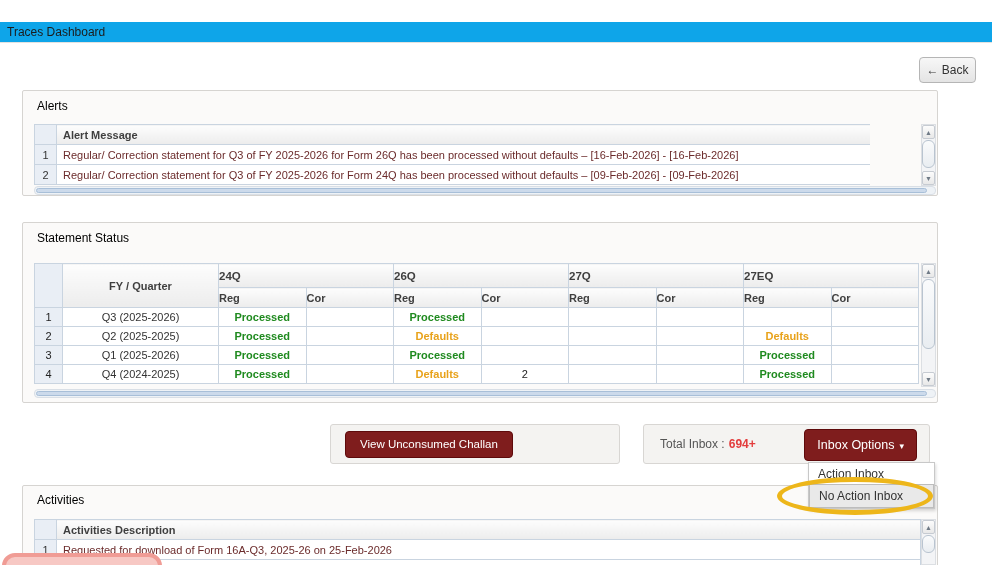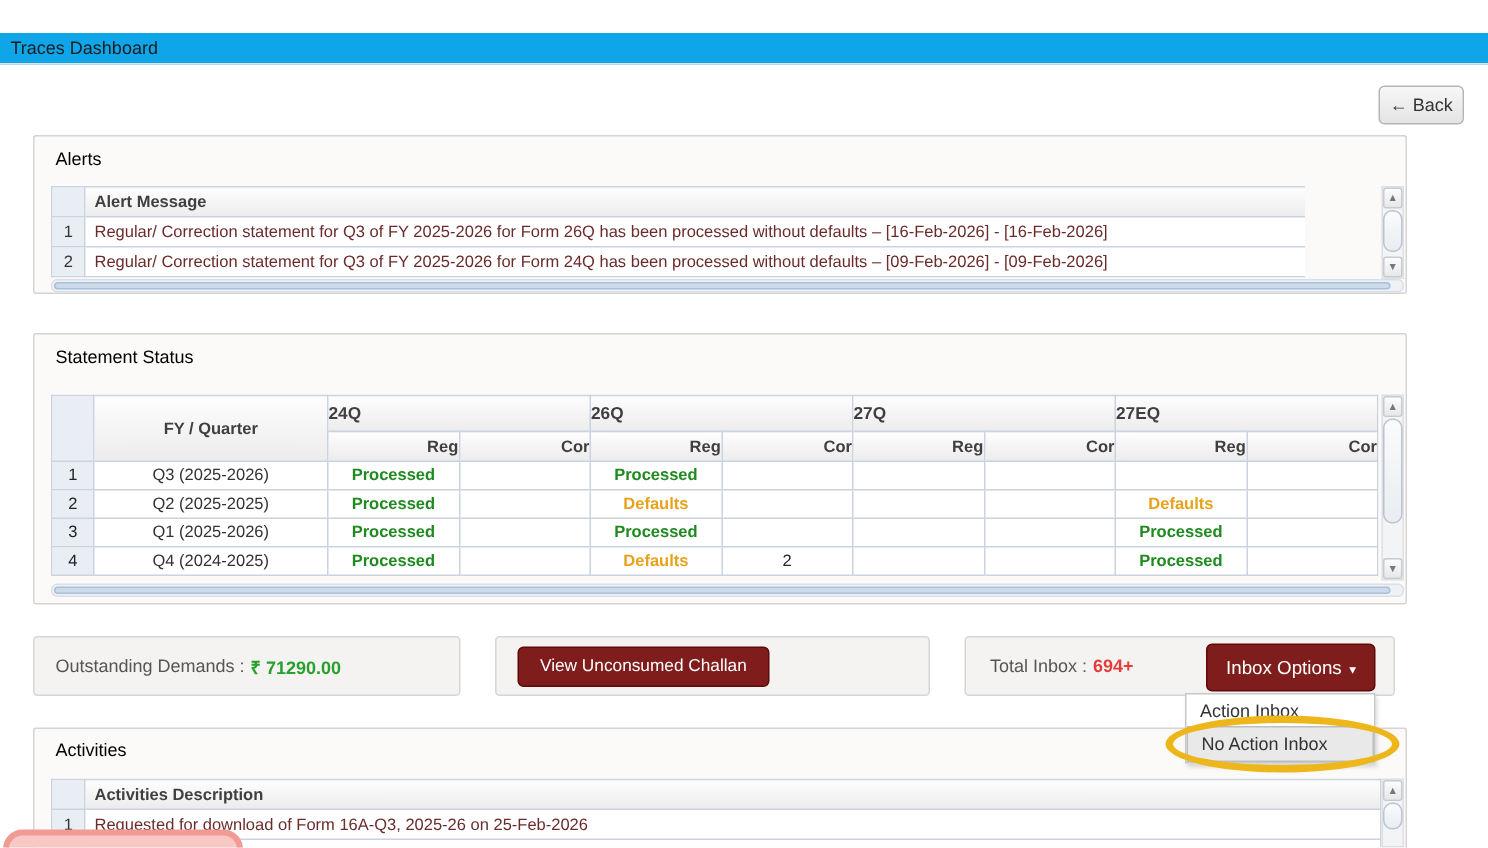--- a/index.html
+++ b/index.html
@@ -30,21 +30,21 @@
   td.num, th.numh { background:#e9eef5; text-align:center; color:#333; }
 
   
   .msg-table { position:absolute; }
   .msg-table th { height:20px; text-align:left; padding-left:6px; }
   .msg-table td { height:20px; }
   .msg-table td.msg { padding-left:6px; color:#6b2b2b; }
 
   
   .stmt-table th.grp { height:24px; text-align:left; font-size:11.5px; }
-  .stmt-table th.sub { height:20px; text-align:right; }
+  .stmt-table th.sub { height:20px; text-align:left; }
   .stmt-table th.fyq { text-align:center; }
   .stmt-table td { height:19px; text-align:center; color:#222; }
   .stmt-table td.quarter { color:#333; }
   td.c-green { color:#1f8a1f; font-weight:bold; }
   td.c-orange { color:#e8a21a; font-weight:bold; }
 
   
   .vscroll { position:absolute; width:15px; background:#f3f4f6; border:1px solid #dcdfe3; }
   .vscroll .arr { width:13px; height:14px; background:linear-gradient(#fcfcfc,#e8e8e8); border:1px solid #c6cbd2; border-radius:2px; margin:0 auto; font-size:7px; color:#6f7a86; display:flex; align-items:center; justify-content:center; cursor:pointer; }
   .vscroll .arr.down { position:absolute; bottom:0; left:0; }
@@ -56,21 +56,21 @@
   .info-box { position:absolute; top:424px; height:40px; background:#f4f3f1; border:1px solid #d8d6d3; border-radius:3px; display:flex; align-items:center; }
   .info-label { font-size:12px; color:#555; white-space:nowrap; }
   .amount-green { font-size:12px; color:#27a02c; font-weight:bold; margin-left:4px; }
   .count-red { font-size:12px; color:#e33c3c; font-weight:bold; margin-left:4px; }
   .maroon-btn { background:#7f1d1d; color:#ffffff; border:1px solid #5e0a0b; border-radius:4px; font-size:11.5px; cursor:pointer; font-family:"Liberation Sans", sans-serif; }
   .challan-btn { height:27px; padding:0 14px; margin-left:14px; }
   .inbox-btn { position:absolute; right:12px; top:4px; height:32px; padding:0 12px; font-size:12.5px; }
   .caret { font-size:9px; margin-left:5px; }
 
   
-  .dropdown { position:absolute; left:790px; top:462px; width:127px; background:#ffffff; border:1px solid #c8c8c8; box-shadow:1px 2px 3px rgba(0,0,0,.15); z-index:30; }
+  .dropdown { position:absolute; left:808px; top:462px; width:127px; background:#ffffff; border:1px solid #c8c8c8; box-shadow:1px 2px 3px rgba(0,0,0,.15); z-index:30; }
   .dropdown .item { height:21px; display:flex; align-items:center; padding-left:9px; font-size:12px; color:#333; cursor:pointer; }
   .dropdown .item.active { height:24px; background:#e9e9e9; border:1px solid #bdbdbd; }
 
   
   .ellipse-annot { position:absolute; left:777px; top:477px; width:156px; height:38px; border:5px solid #edb61a; border-radius:50%; z-index:40; pointer-events:none; }
   .pink-annot { position:absolute; left:2px; top:553px; width:160px; height:26px; background:#f7c8c4; border:4px solid #f09c95; border-radius:13px; z-index:40; pointer-events:none; }
 </style>
 </head>
 <body>
 
@@ -218,24 +218,20 @@
       <div class="arr">▲</div>
       <div class="thumb" style="height:70px;"></div>
       <div class="arr down">▼</div>
     </div>
 
     <div class="hscroll" style="left:11px; top:166px; width:902px;">
         <div class="hthumb"></div>
       </div>
   </div>
 
-  <div class="info-box" style="left:22px; width:285px; padding-left:14px;">
-    <span class="info-label">Outstanding Demands :</span>
-    <span class="amount-green">₹ 71290.00</span>
-  </div>
 
   <div class="info-box" style="left:330px; width:290px;">
     <button class="maroon-btn challan-btn">View Unconsumed Challan</button>
   </div>
 
   <div class="info-box" style="left:643px; width:287px; padding-left:16px;">
     <span class="info-label">Total Inbox :</span>
     <span class="count-red">694+</span>
     <button class="maroon-btn inbox-btn">
       <span>Inbox Options</span><span class="caret">▾</span>

